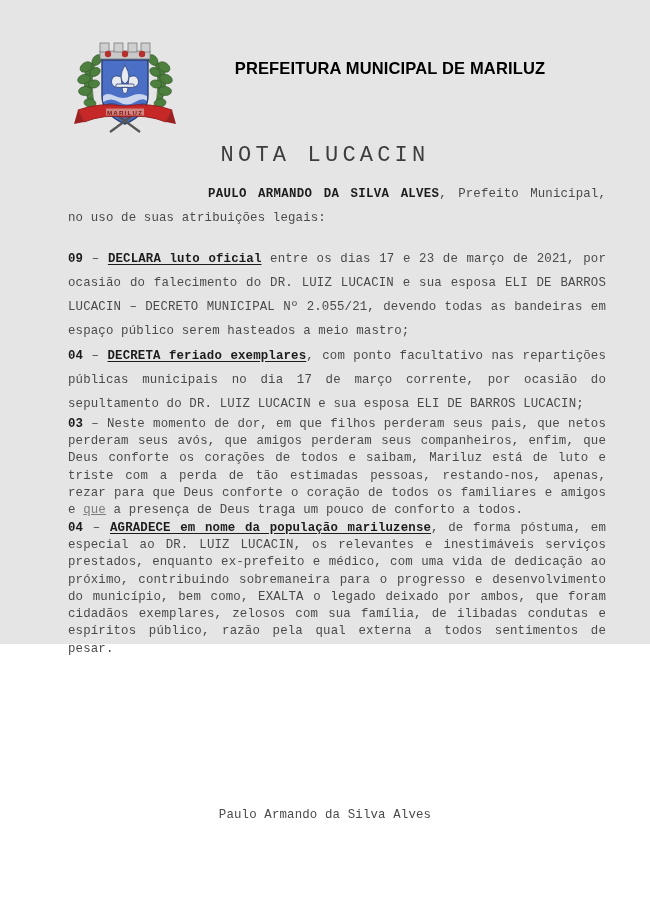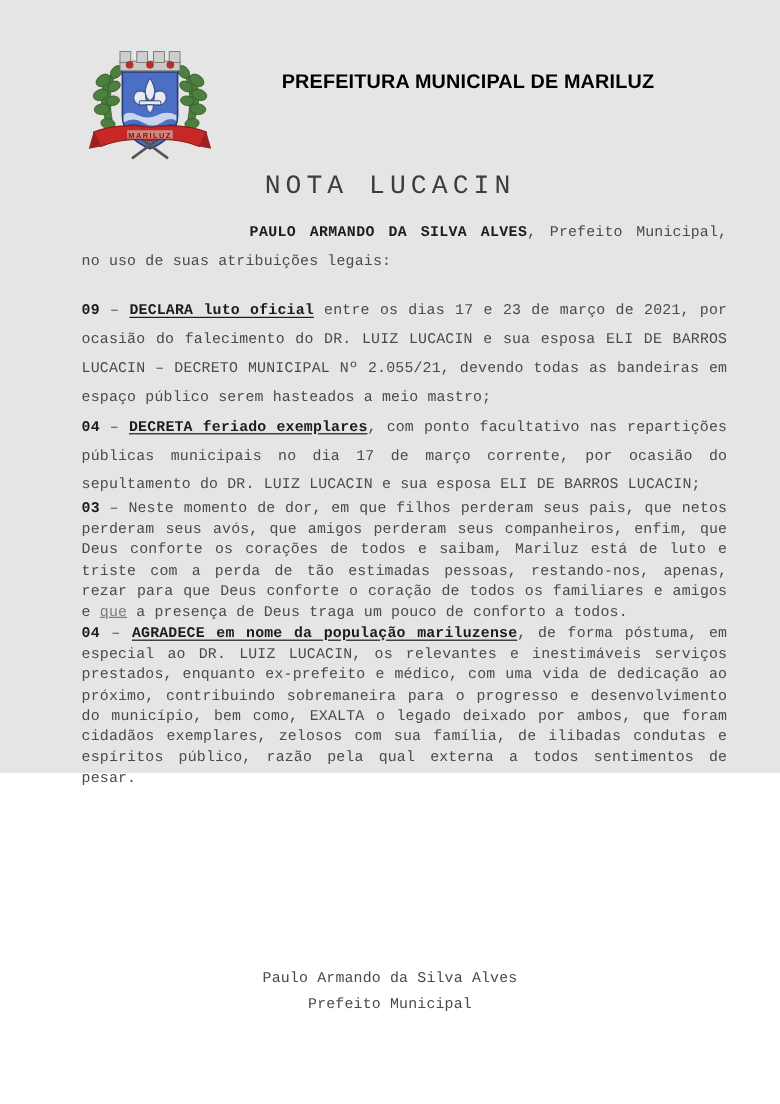--- a/index.html
+++ b/index.html
@@ -252,16 +252,15 @@
 
     <p class="para tight">
       <b class="num">04</b><span> – </span><span class="u-bold">AGRADECE em nome da população mariluzense</span><span>, de forma póstuma, em especial ao DR. LUIZ LUCACIN, os relevantes e inestimáveis serviços prestados, enquanto ex-prefeito e médico, com uma vida de dedicação ao próximo, contribuindo sobremaneira para o progresso e desenvolvimento do município, bem como, EXALTA o legado deixado por ambos, que foram cidadãos exemplares, zelosos com sua família, de ilibadas condutas e espíritos público, razão pela qual externa a todos sentimentos de pesar.</span>
     </p>
 
   </div>
 
 
   <div class="signature" style="top: 804px;">
     <div class="sig-line">Paulo Armando da Silva Alves</div>
-    <div class="sig-line">Prefeito Municipal</div>
   </div>
 
 </div>
 
 </body></html>

